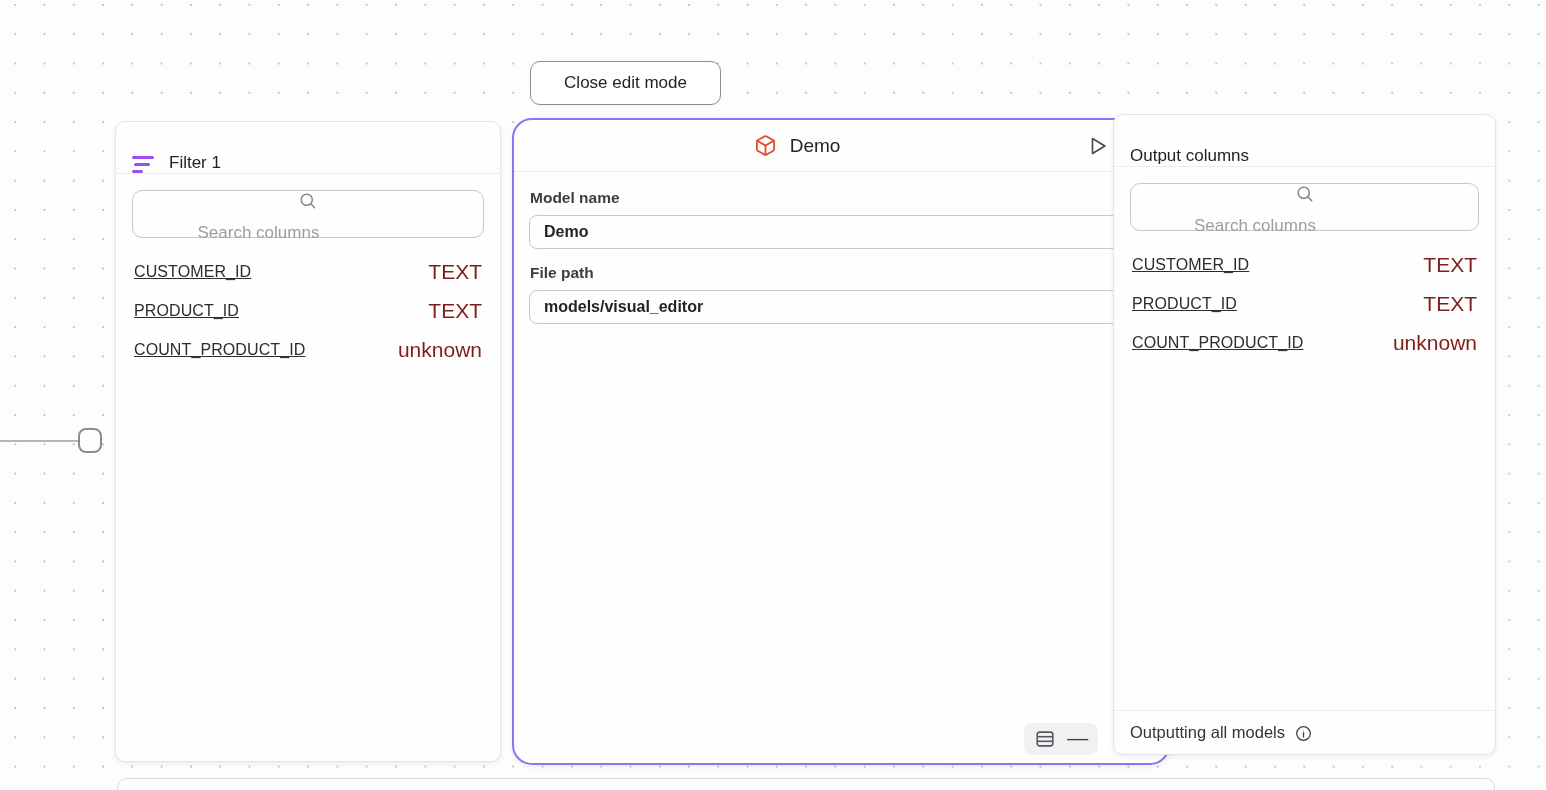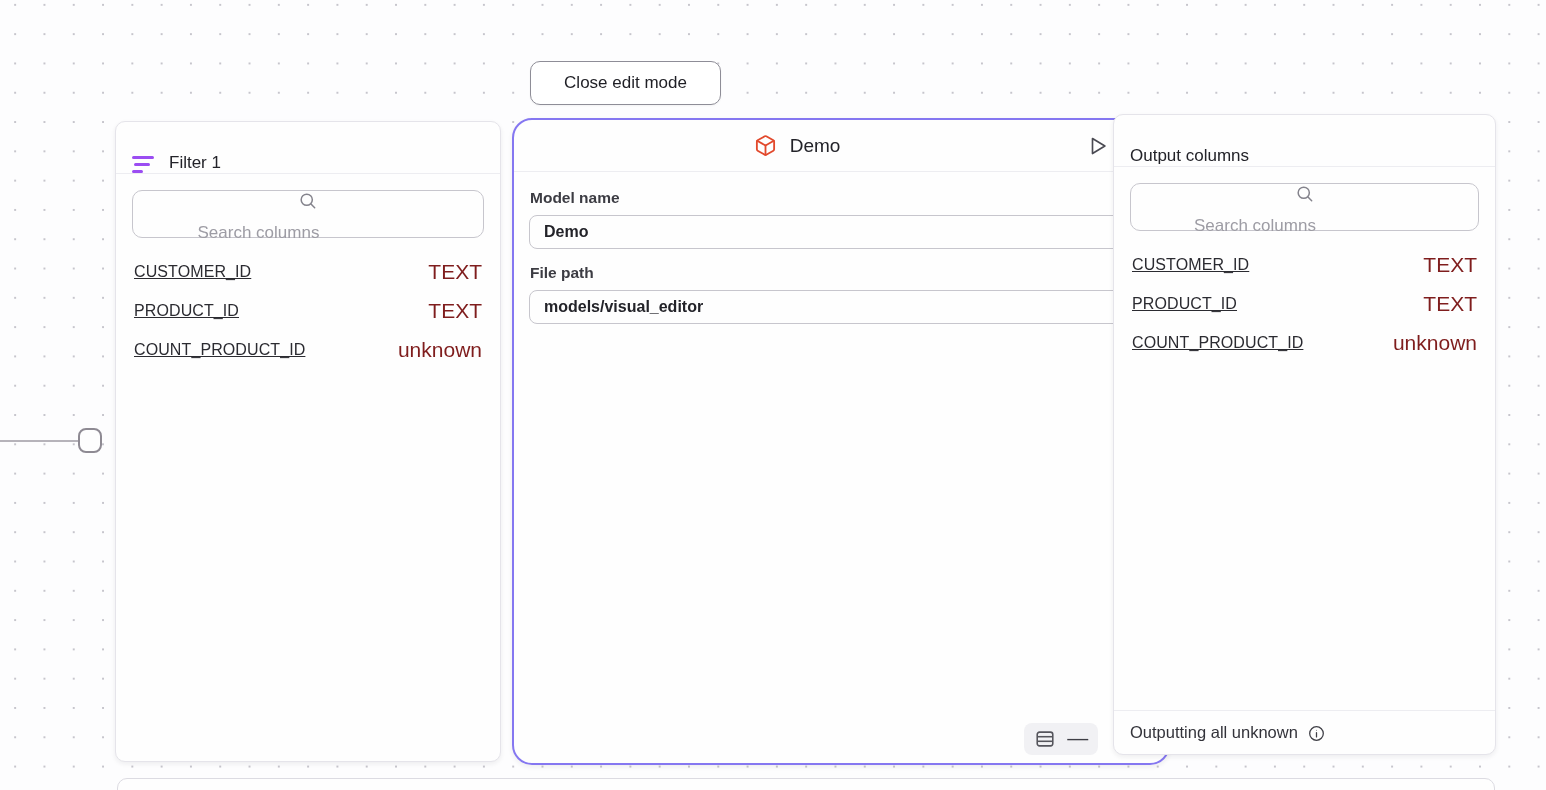--- a/index.html
+++ b/index.html
@@ -261,21 +261,21 @@
       <div class="col-row">
         <span class="col-name">PRODUCT_ID</span>
         <span class="col-type">TEXT</span>
       </div>
       <div class="col-row">
         <span class="col-name">COUNT_PRODUCT_ID</span>
         <span class="col-type">unknown</span>
       </div>
     </div>
     <div class="right-footer">
-      <span>Outputting all unknown</span>
+      <span>Outputting all models</span>
       <span style="display:flex;margin-top:1px;">
         <svg width="19" height="19" viewBox="0 0 24 24" fill="none" stroke="#3f3f46" stroke-width="1.6" stroke-linecap="round">
           <circle cx="12" cy="12" r="8.6"></circle>
           <line x1="12" y1="11" x2="12" y2="16.4"></line>
           <circle cx="12" cy="7.8" r="0.6" fill="#3f3f46" stroke="none"></circle>
         </svg>
       </span>
     </div>
   </div>
 

